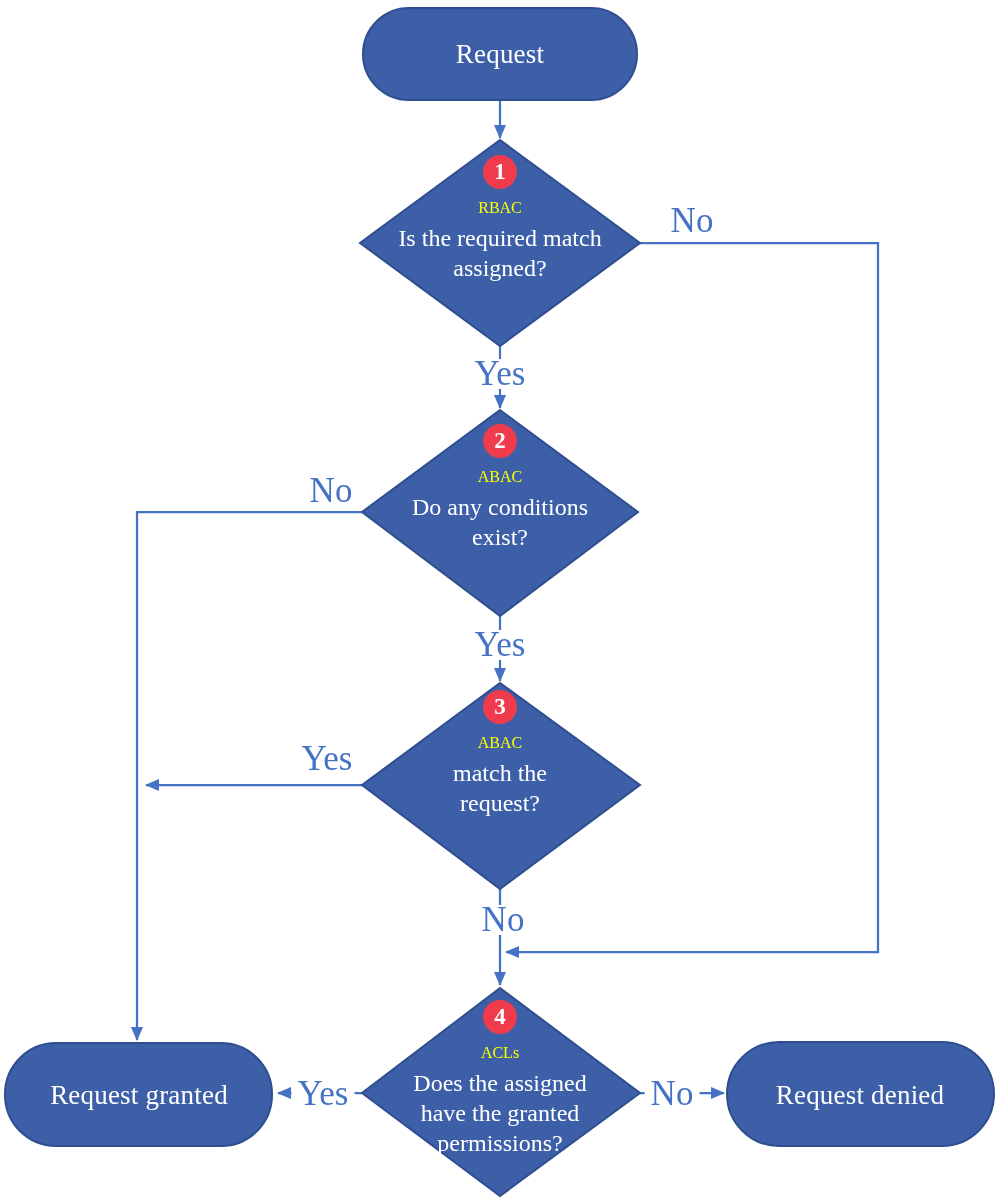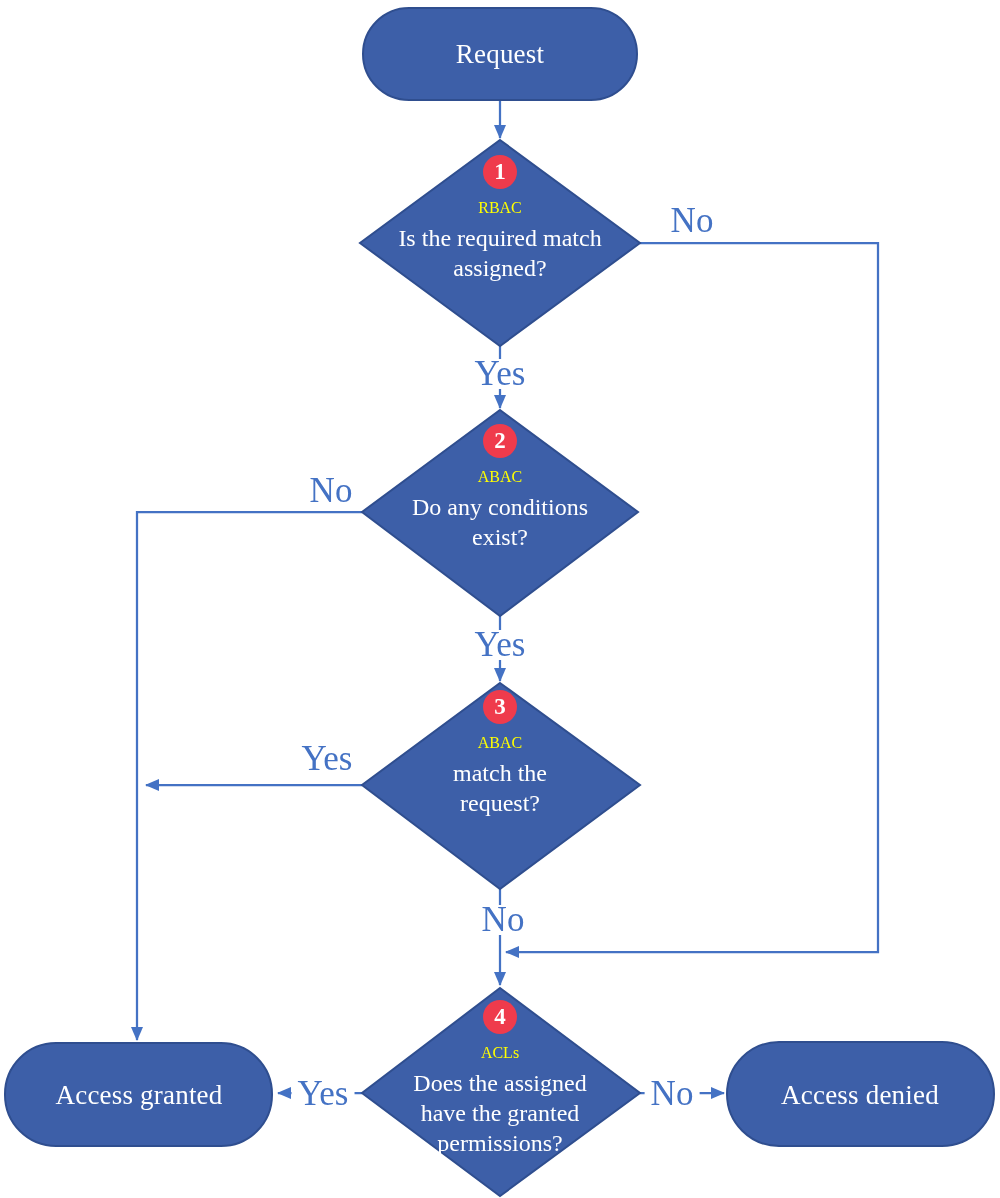--- a/index.html
+++ b/index.html
@@ -111,22 +111,22 @@
     <rect class="nodeshape" x="363" y="8" width="274" height="92" rx="46" ry="46"></rect>
     <polygon class="nodeshape" points="500,140 640,243 500,346 360,243"></polygon>
     <polygon class="nodeshape" points="500,410 638,512 500,616 362,512"></polygon>
     <polygon class="nodeshape" points="500,683 640,785 500,889 362,785"></polygon>
     <polygon class="nodeshape" points="500,988 640,1093 500,1196 362,1093"></polygon>
     <rect class="nodeshape" x="5" y="1043" width="267" height="103" rx="51" ry="51"></rect>
     <rect class="nodeshape" x="727" y="1042" width="267" height="104" rx="52" ry="52"></rect>
   </svg>
 
   <div class="node-label" style="left:500px;top:54px;">Request</div>
-  <div class="node-label" style="left:139px;top:1095px;">Access granted</div>
-  <div class="node-label" style="left:860px;top:1095px;">Access denied</div>
+  <div class="node-label" style="left:139px;top:1095px;">Request granted</div>
+  <div class="node-label" style="left:860px;top:1095px;">Request denied</div>
 
   <div class="dstack" style="left:370px;top:155px;">
     <div class="badge">1</div>
     <div class="tag">RBAC</div>
     <div class="qline">Is the required match</div>
     <div class="qline">assigned?</div>
   </div>
 
   <div class="dstack" style="left:370px;top:424px;">
     <div class="badge">2</div>

